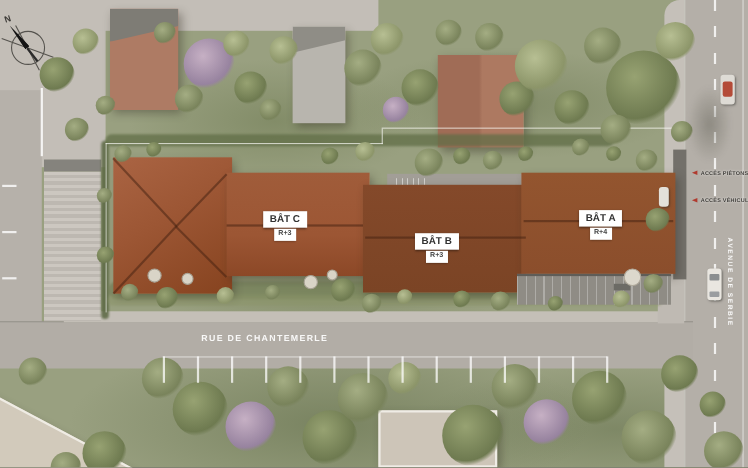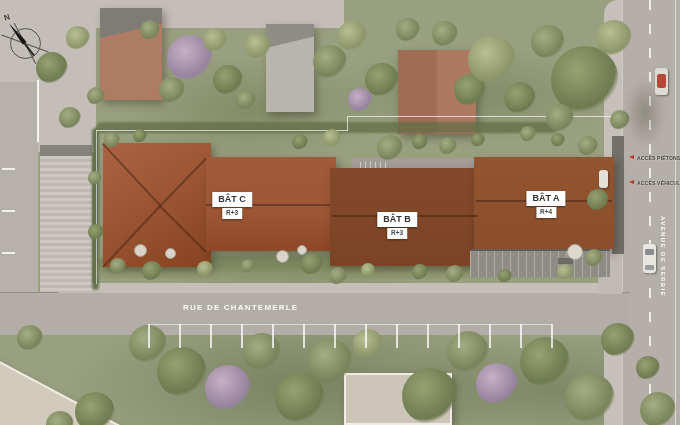--- a/index.html
+++ b/index.html
@@ -201,21 +201,21 @@
 
   <div class="abs" style="left:2px;top:8px;width:58px;height:58px;z-index:60;">
     <div class="abs" style="left:8px;top:20px;width:29px;height:29px;border:1.5px solid #55534e;border-radius:50%;"></div>
     <div class="abs" style="left:-2px;top:34.5px;width:50px;height:1px;background:#55534e;transform:rotate(20deg);"></div>
     <div class="abs" style="left:0;top:34.5px;width:46px;height:1px;background:#55534e;transform:rotate(62deg);"></div>
     <div class="abs" style="left:23px;top:32.5px;width:26px;height:5px;background:#141414;clip-path:polygon(0 0,0 100%,100% 45%);transform-origin:0 50%;transform:rotate(-128deg);"></div>
     <div class="abs" style="left:23px;top:34.5px;width:15px;height:1.5px;background:#2a2a2a;transform-origin:0 50%;transform:rotate(52deg);"></div>
     <div class="abs" style="left:2px;top:5px;font-size:8px;font-weight:bold;color:#3c3a36;transform:rotate(-18deg);">N</div>
   </div>
 
-  <div class="label-stack" style="left:232px;top:192px;">
+  <div class="label-stack" style="left:259px;top:192px;">
     <div class="label-box">BÂT C</div>
     <div class="sub-box">R+3</div>
   </div>
   <div class="label-stack" style="left:397px;top:212px;">
     <div class="label-box">BÂT B</div>
     <div class="sub-box">R+3</div>
   </div>
   <div class="label-stack" style="left:546px;top:191px;justify-content:space-between;">
     <div class="label-box">BÂT A</div>
     <div class="sub-box">R+4</div>

